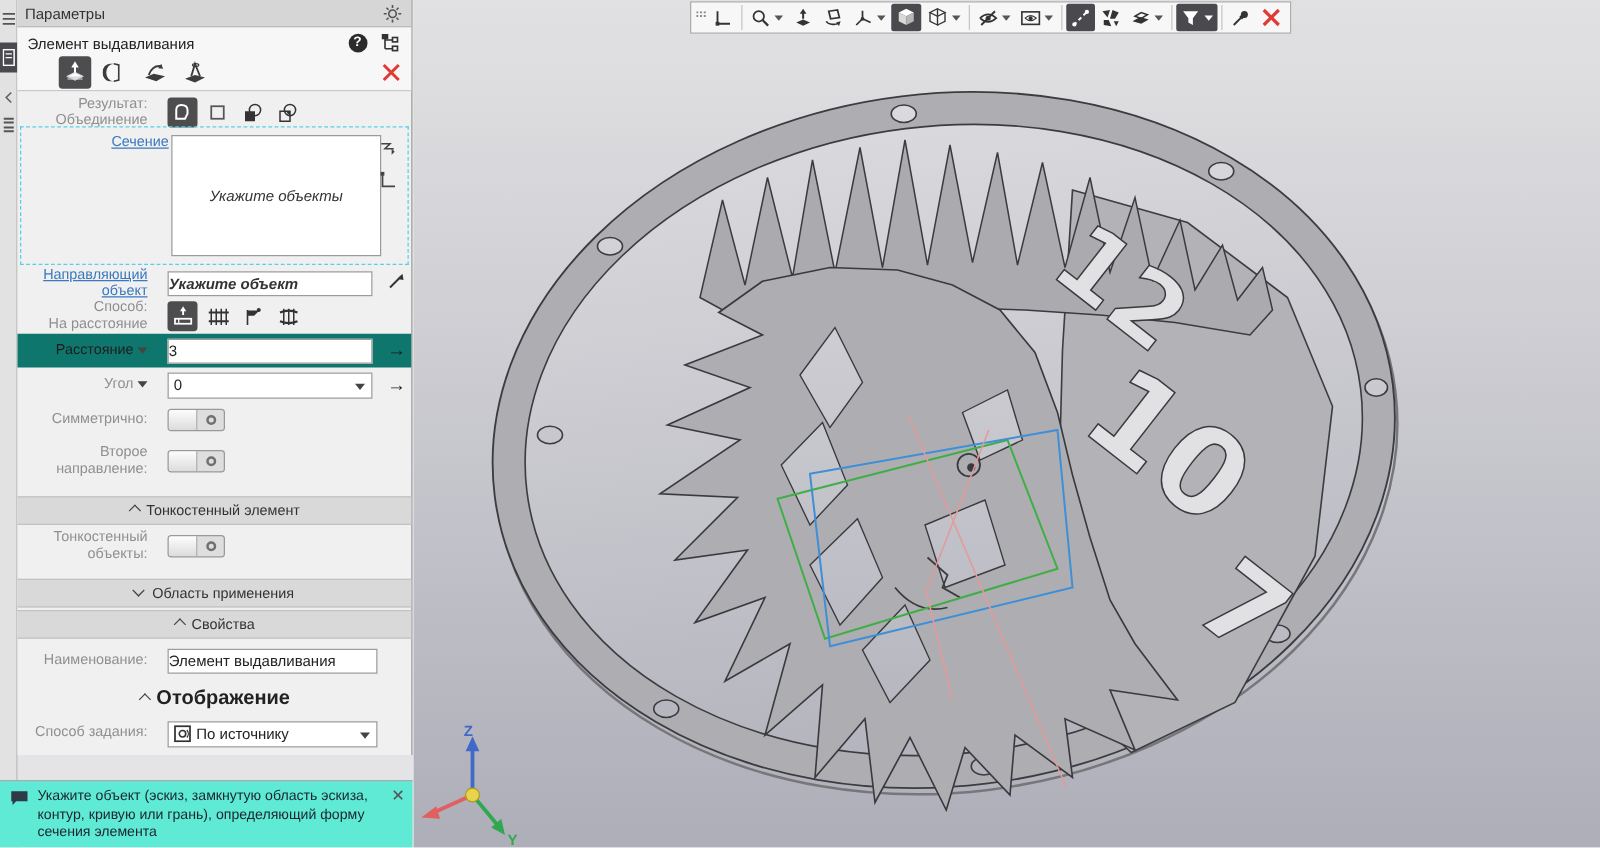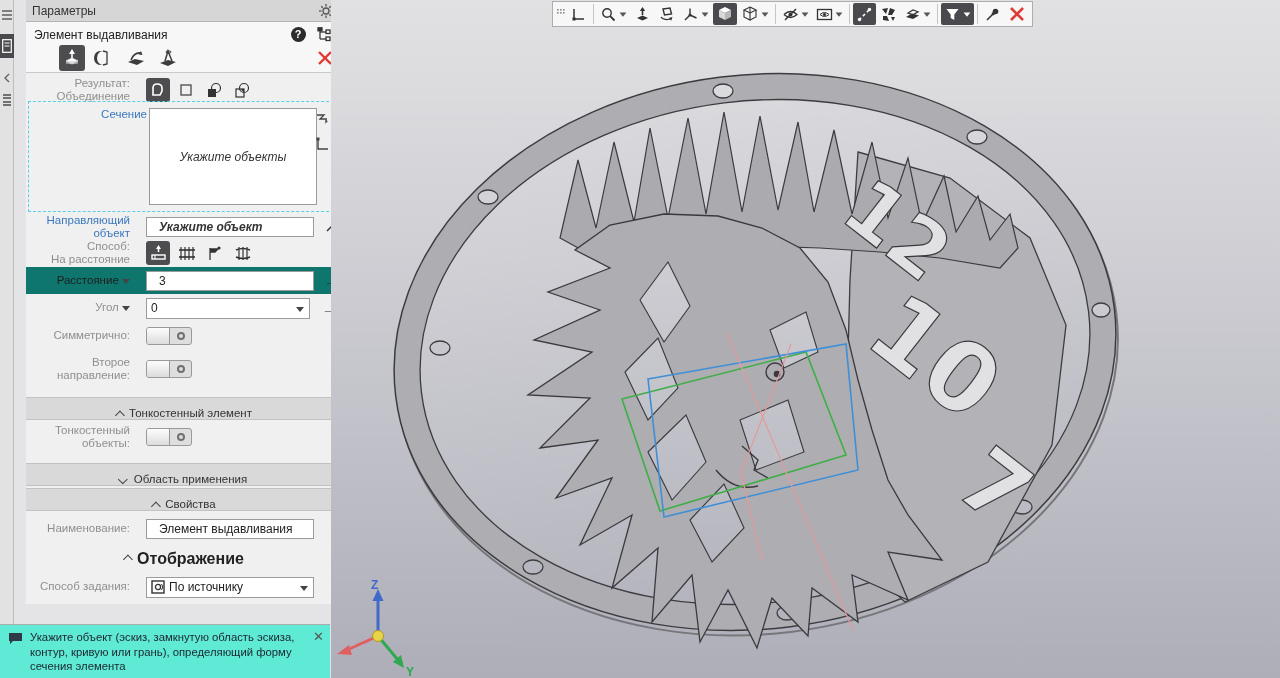--- a/index.html
+++ b/index.html
@@ -10,65 +10,65 @@
   
   #rail { position:absolute; left:0; top:0; width:14px; height:678px;
     background:#e2e2e2; border-right:1px solid #bdbdbd; }
   .rail-btn { position:absolute; left:0; width:14px; height:24px; border:none;
     background:transparent; display:flex; align-items:center; justify-content:center; }
   .rail-btn.sel { background:#4a4a4e; }
   .rail-glyph { display:block; }
 
   
   #panel { position:absolute; left:14px; top:0; width:316px; height:604px;
-    background:#f0f0f0; border-right:1px solid #9a9a9a; font-size:11.5px;margin-left:12px; }
+    background:#f0f0f0; border-right:1px solid #9a9a9a; font-size:11.5px; }
   #panel-header { position:absolute; top:0; left:0; right:0; height:22px;
     background:#d6d6d6; border-bottom:1px solid #b5b5b5; display:flex;
     align-items:center; padding:0 6px; }
   #panel-title { color:#333; font-size:12px; flex:1; }
   #feature-block { position:absolute; top:22px; left:0; right:0; height:51px; background:#f7f7f7; border-bottom:1px solid #c9c9c9; }
   #feature-title { position:absolute; left:8px; top:6px; color:#222; font-size:12px; }
   .h-ico { position:absolute; top:3px; width:18px; height:18px; border:none; background:transparent;
     display:flex; align-items:center; justify-content:center; }
   #help-btn { right:34px; }
   #tree-btn { right:8px; }
   .help-circle { width:15px; height:15px; border-radius:50%; background:#2b2b2b; color:#fff;
     font-size:11px; font-weight:bold; display:flex; align-items:center; justify-content:center; }
   .ft-row { position:absolute; top:23px; left:0; right:0; height:27px; }
   .ib { position:absolute; width:26px; height:26px; border:none; background:transparent;
     display:flex; align-items:center; justify-content:center; border-radius:3px; }
   .ib.sel { background:#4d4d50; }
   .row { position:absolute; left:0; right:0; display:flex; align-items:center; }
   .lb { width:120px; text-align:right; padding-right:16px; color:#8f8f8f;
     font-size:11.5px; line-height:1.15; flex:none; }
-  .lb.link { color:#3b78be; }
+  .lb.link { color:#3b78be; text-decoration:underline; }
   .lb.dark { color:#1d1d1d; }
   .inp { width:168px; height:20px; border:1px solid #9b9b9b; font-size:12px;
-    padding:0 12px; background:#fff; color:#222; font-family:"Liberation Sans",sans-serif; }
+    padding:0 0; background:#fff; color:#222; font-family:"Liberation Sans",sans-serif; }
   .inp::placeholder { color:#333; font-style:italic; font-weight:bold; opacity:1; }
   .tri { width:0; height:0; border-left:4px solid transparent; border-right:4px solid transparent;
     border-top:5px solid #444; display:inline-block; }
   .arrow-btn { width:24px; height:22px; border:none; background:transparent; color:#1a1a1a;
     font-size:15px; margin-left:8px; }
   .sel-box { position:absolute; left:2px; right:2px; top:101px; height:111px;
     border:1.5px dashed #54d0e8; }
   #section-list { position:absolute; left:120px; top:6px; width:168px; height:97px;
     background:#fff; border:1px solid #9b9b9b; display:flex; align-items:center; justify-content:center; }
   #section-list span { font-style:italic; color:#333; font-size:12px; }
   .mini-ico { position:absolute; width:20px; height:20px; border:none; background:transparent;
     display:flex; align-items:center; justify-content:center; }
   .toggle { width:46px; height:18px; border:1px solid #999; border-radius:3px;
     background:#dedede; position:relative; flex:none; padding:0; }
   .toggle .knob { position:absolute; left:0; top:0; bottom:0; width:23px;
     background:linear-gradient(#fdfdfd,#dcdcdc); border-right:1px solid #999; border-radius:2px 0 0 2px; }
   .toggle .ring { position:absolute; right:6px; top:3.5px; width:8px; height:8px;
     border:2px solid #707070; border-radius:50%; }
   .bar { position:absolute; left:0; right:0; height:23px; background:#d9d9d9;
     border-top:1px solid #c2c2c2; border-bottom:1px solid #c2c2c2; display:flex;
-    align-items:flex-end; justify-content:center; color:#333; font-size:11.5px; }
+    align-items:center; justify-content:center; color:#333; font-size:11.5px; }
   .chev { display:inline-block; width:7px; height:7px; border-left:1.6px solid #444;
     border-bottom:1.6px solid #444; margin-right:7px; flex:none; }
   .chev.up { transform:rotate(135deg) translate(-1px,-1px); }
   .chev.dn { transform:rotate(-45deg) translate(1px,-2px); }
   .combo { position:relative; width:168px; height:21px; background:#fff;
     border:1px solid #9b9b9b; display:flex; align-items:center; padding:0 4px; color:#222; font-size:12px; }
   .combo .tri { position:absolute; right:5px; top:8px; }
   #display-hdr { position:absolute; left:0; right:0; top:548px; height:22px; display:flex;
     align-items:center; justify-content:center; color:#222; font-weight:bold; font-size:16px; }
   

